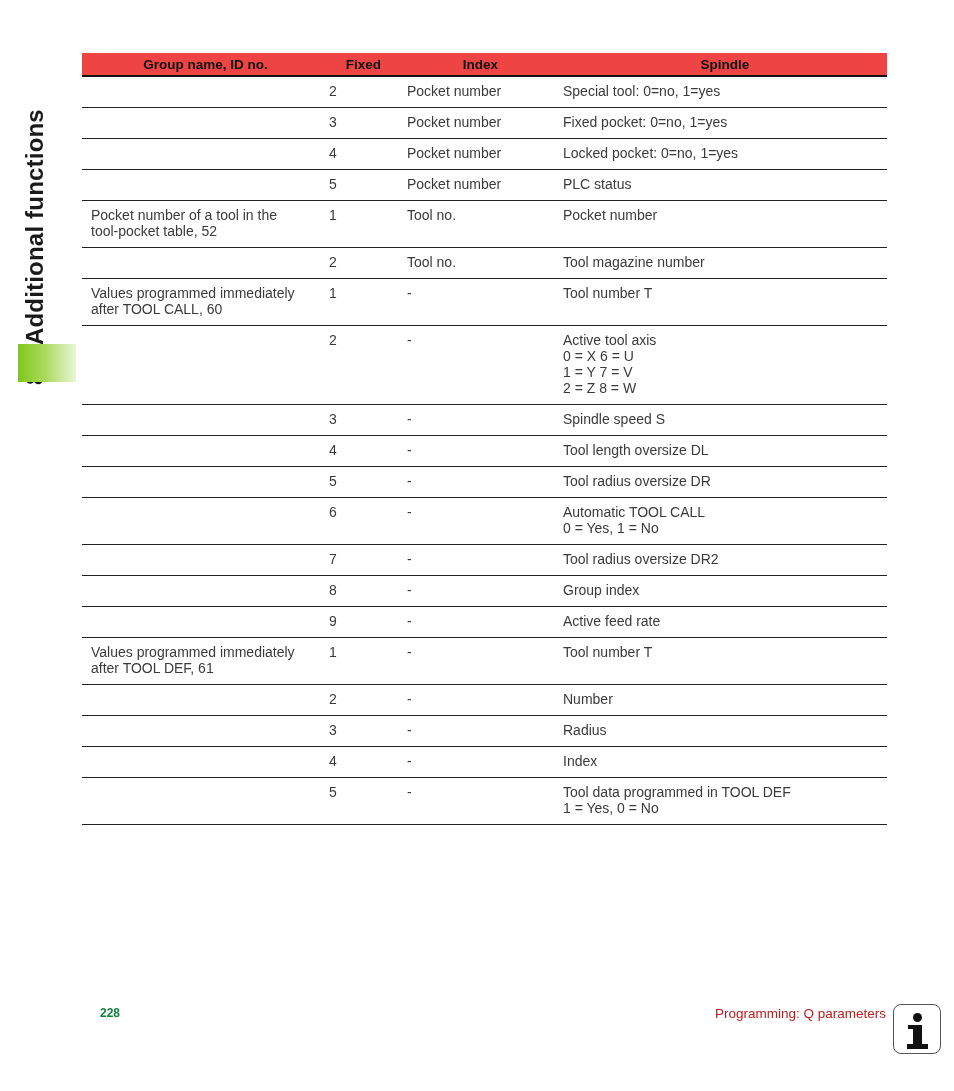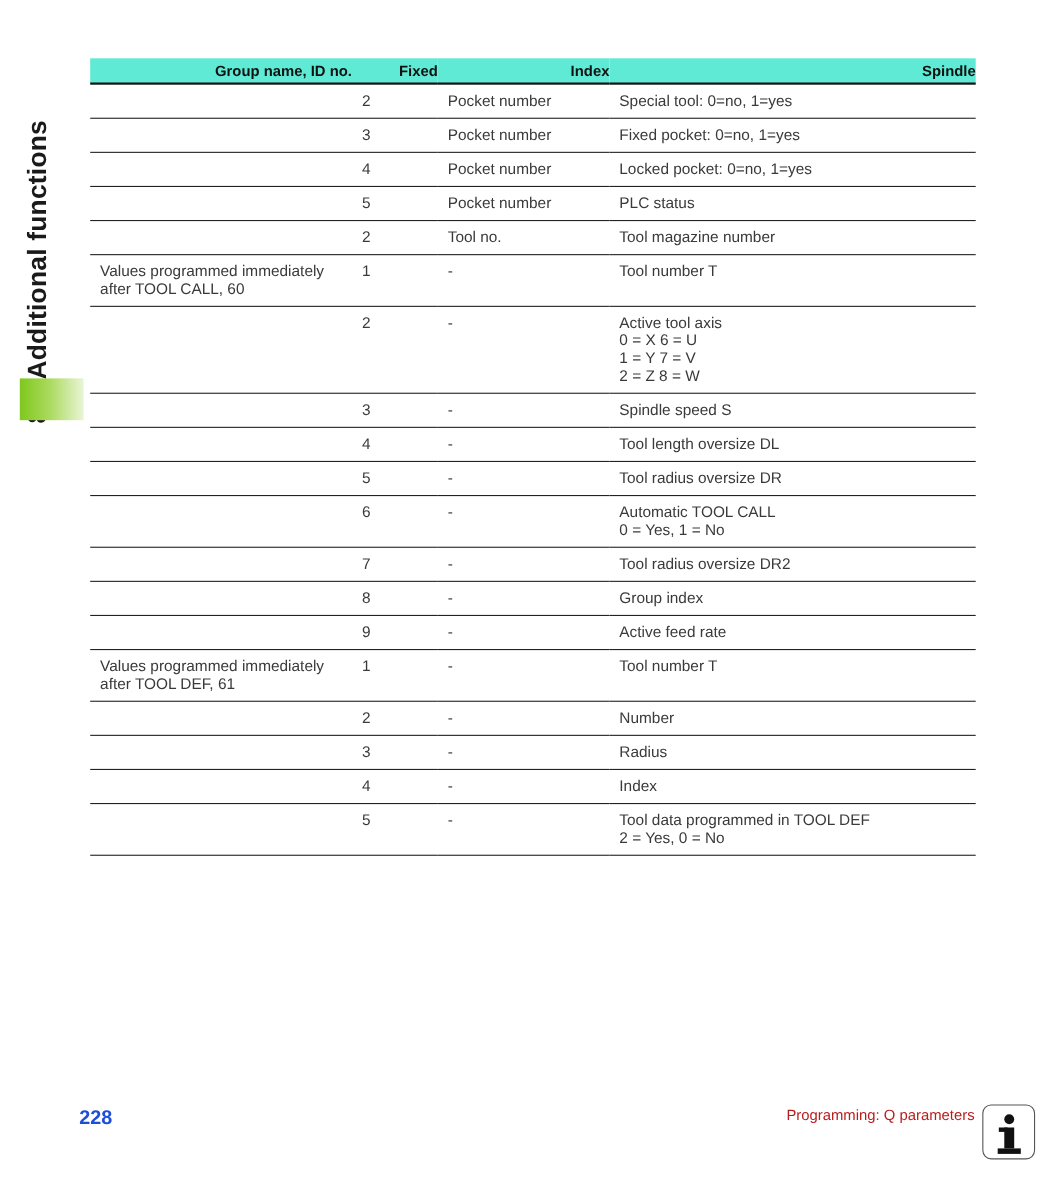--- a/index.html
+++ b/index.html
@@ -6,27 +6,27 @@
   body { width:954px; height:1091px; position:relative; overflow:hidden;
          font-family:"Liberation Sans", sans-serif; color:#333333; }
   .side-title { position:absolute; left:0; top:40px; width:76px; height:300px; }
   .side-title .txt { position:absolute; left:41px; top:195px; transform-origin:0 0;
          transform:rotate(-90deg) translate(-150px,-20px); white-space:nowrap;
          font-weight:bold; font-size:24px; color:#1a1a1a; letter-spacing:0.2px; }
   .side-tab { position:absolute; left:18px; top:344px; width:58px; height:38px;
          background:linear-gradient(to right, #7fc71e 0%, #a9d95a 45%, #e9f5d6 100%); }
   table { position:absolute; left:82px; top:53px; width:805px; border-collapse:collapse;
           font-size:14px; }
-  thead th { background:#5eead4; color:#111; font-weight:bold; text-align:right;
+  thead th { background:#ef4444; color:#111; font-weight:bold; text-align:center;
           height:22px; padding:0 0 0 9px; font-size:13.5px; border-bottom:2px solid #111; }
   tbody td { vertical-align:top; padding:6px 0 8px 9px; line-height:16px;
           border-bottom:1px solid #222; color:#3a3a3a; }
   .c1 { width:229px; } .c2 { width:69px; } .c3 { width:147px; }
   .ml { white-space:pre-line; }
-  .pg { position:absolute; left:72px; top:1006px; font-weight:bold; font-size:18px; color:#1d4ed8; }
+  .pg { position:absolute; left:100px; top:1006px; font-weight:bold; font-size:12px; color:#15803d; }
   .ft { position:absolute; right:68px; top:1006px; font-size:13.5px; color:#b91c1c; }
   .info { position:absolute; left:893px; top:1004px; width:48px; height:50px;
           border:1.5px solid #555; border-radius:8px; box-sizing:border-box; }
   .info .dot { position:absolute; left:19px; top:8px; width:9px; height:9px; border-radius:50%; background:#111; }
   .info .stem { position:absolute; left:19px; top:20px; width:9px; height:19px; background:#111; }
   .info .serif-t { position:absolute; left:14px; top:20px; width:8px; height:4px; background:#111; }
   .info .base { position:absolute; left:13px; top:39px; width:21px; height:5px; background:#111; }
 </style>
 </head>
 <body>
@@ -62,20 +62,27 @@
         <td class="ml"></td>
         <td class="ml">4</td>
         <td class="ml">Pocket number</td>
         <td class="ml">Locked pocket: 0=no, 1=yes</td>
       </tr>
       <tr>
         <td class="ml"></td>
         <td class="ml">5</td>
         <td class="ml">Pocket number</td>
         <td class="ml">PLC status</td>
+      </tr>
+      <tr>
+        <td class="ml">Pocket number of a tool in the
+tool-pocket table, 52</td>
+        <td class="ml">1</td>
+        <td class="ml">Tool no.</td>
+        <td class="ml">Pocket number</td>
       </tr>
       <tr>
         <td class="ml"></td>
         <td class="ml">2</td>
         <td class="ml">Tool no.</td>
         <td class="ml">Tool magazine number</td>
       </tr>
       <tr>
         <td class="ml">Values programmed immediately
 after TOOL CALL, 60</td>
@@ -158,21 +165,21 @@
         <td class="ml"></td>
         <td class="ml">4</td>
         <td class="ml">-</td>
         <td class="ml">Index</td>
       </tr>
       <tr>
         <td class="ml"></td>
         <td class="ml">5</td>
         <td class="ml">-</td>
         <td class="ml">Tool data programmed in TOOL DEF
-2 = Yes, 0 = No</td>
+1 = Yes, 0 = No</td>
       </tr>
     </tbody>
 </table>
 
 <div class="pg">228</div>
 <div class="ft">Programming: Q parameters</div>
 <div class="info">
   <div class="dot"></div>
     <div class="serif-t"></div>
     <div class="stem"></div>

